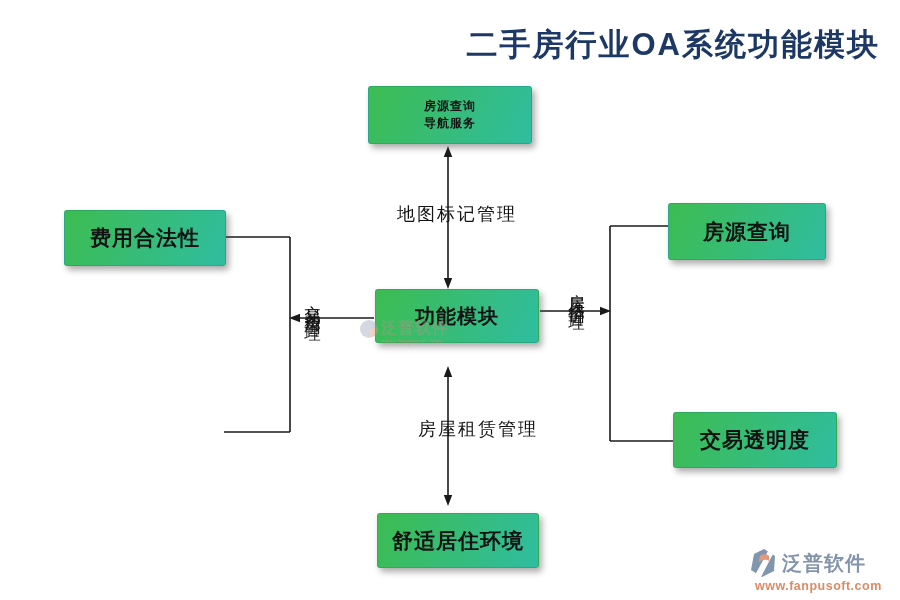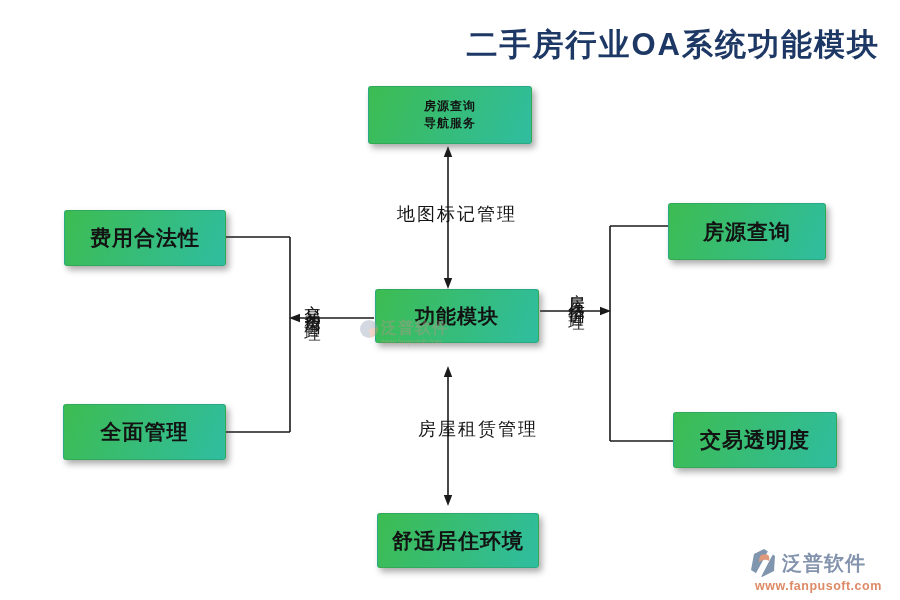--- a/index.html
+++ b/index.html
@@ -117,21 +117,20 @@
 
   <div class="edge-label" style="left:392px;top:202px;width:130px;">地图标记管理</div>
   <div class="edge-label" style="left:411px;top:417px;width:134px;">房屋租赁管理</div>
   <div class="edge-label vertical" style="left:302px;top:240px;height:128px;">交易费用管理</div>
   <div class="edge-label vertical" style="left:566px;top:229px;height:128px;">房屋估价管理</div>
 
   <div class="node multiline" style="left:368px;top:86px;width:162px;height:56px;">房源查询
 导航服务</div>
   <div class="node center" style="left:375px;top:289px;width:162px;height:52px;">功能模块</div>
   <div class="node" style="left:64px;top:210px;width:160px;height:54px;">费用合法性</div>
-  <div class="node" style="left:63px;top:404px;width:161px;height:54px;">全面管理</div>
   <div class="node" style="left:668px;top:203px;width:156px;height:55px;">房源查询</div>
   <div class="node" style="left:673px;top:412px;width:162px;height:54px;">交易透明度</div>
   <div class="node" style="left:377px;top:513px;width:160px;height:53px;">舒适居住环境</div>
 
   <div class="watermark">
     <span class="wm-icon"></span>
     <span class="wm-texts">
       <span class="wm-brand">泛普软件</span>
       <span class="wm-url">www.fanpusoft.com</span>
     </span>

